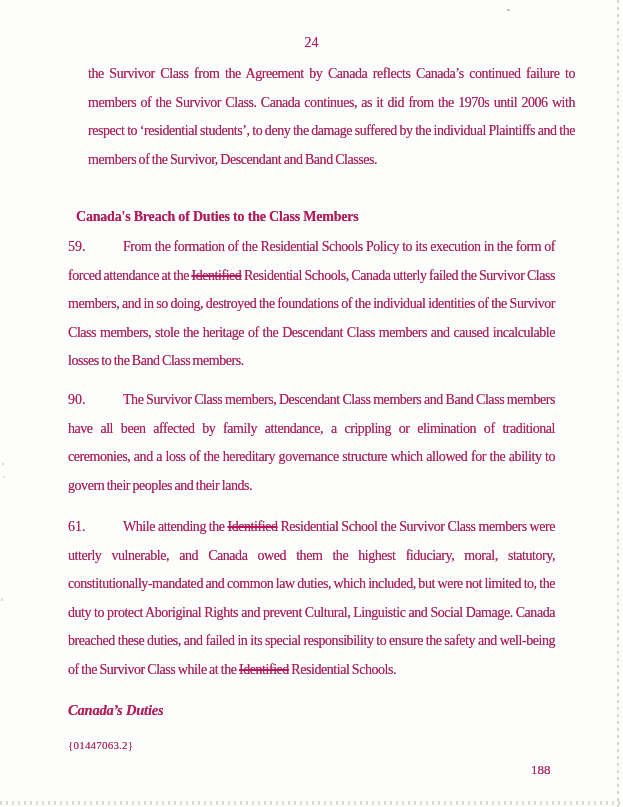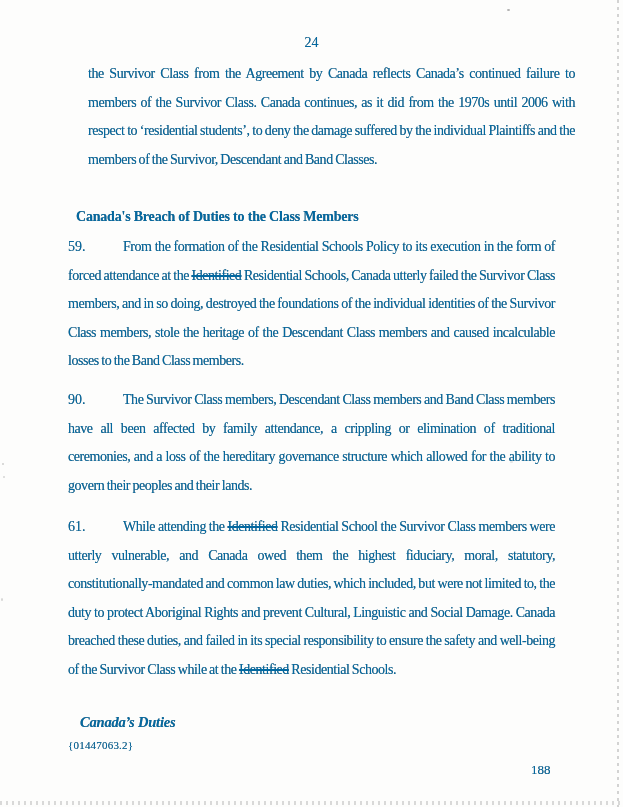--- a/index.html
+++ b/index.html
@@ -7,21 +7,21 @@
     padding: 0;
     background: #ffffff;
   }
   .page {
     position: relative;
     width: 623px;
     height: 807px;
     background: #fdfdfc;
     overflow: hidden;
     font-family: "Liberation Serif", "DejaVu Serif", serif;
-    color: #0369a1;
+    color: #be185d;
   }
   
   .page * {
     text-shadow: 0 0 0.6px rgba(30,30,30,0.55);
   }
   .top-page-number {
     position: absolute;
     left: 0; right: 0;
     top: 29px;
     text-align: center;
@@ -51,21 +51,21 @@
     margin: 8px;
     font-size: 14px;
     line-height: 28.6px;
     letter-spacing: -0.2px;
     font-weight: bold;
   }
   .subheading {
     position: absolute;
     left: 68px;
     width: 487px;
-    margin: 12px;
+    margin: 0;
     font-size: 14.5px;
     line-height: 28.6px;
     letter-spacing: -0.2px;
     font-weight: bold;
     font-style: italic;
   }
   .strike {
     text-decoration: line-through;
     text-decoration-thickness: 1.5px;
   }

